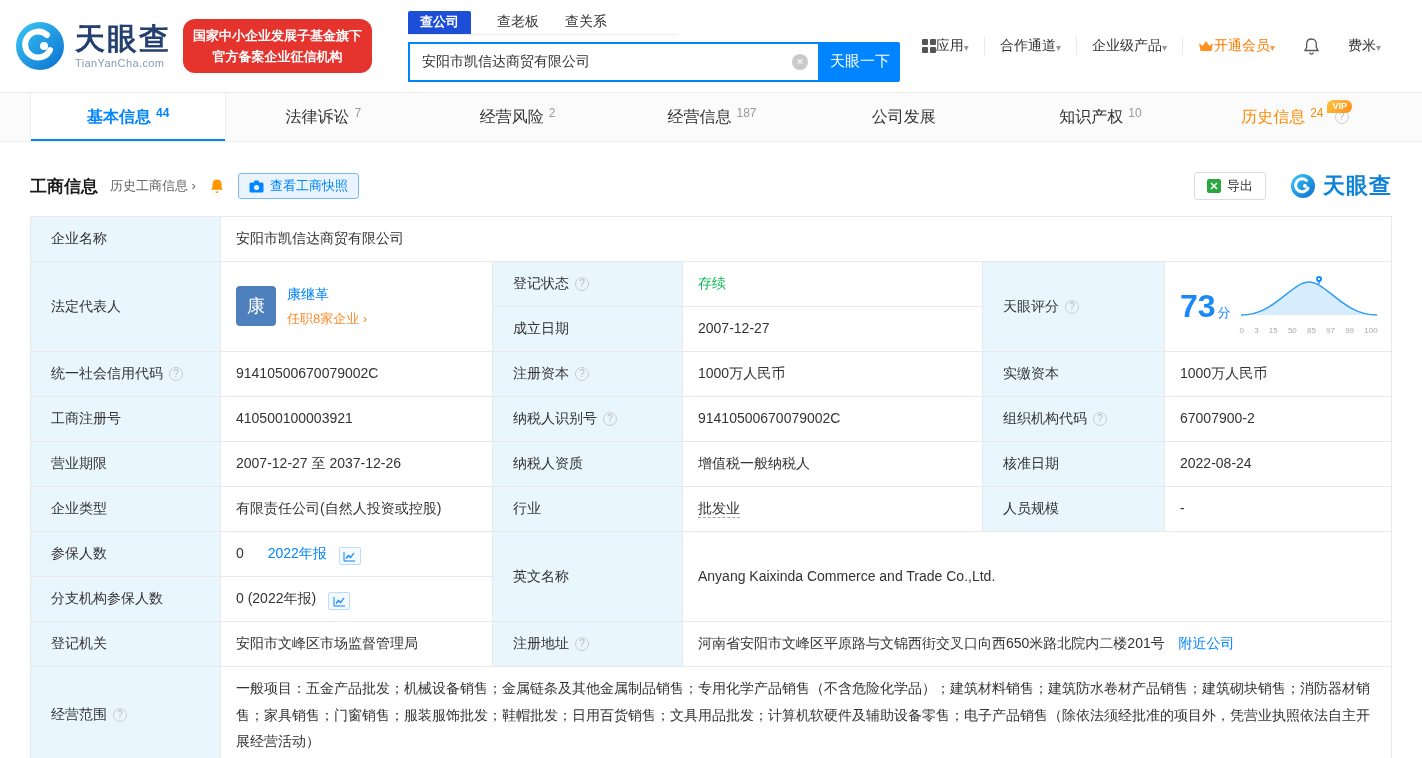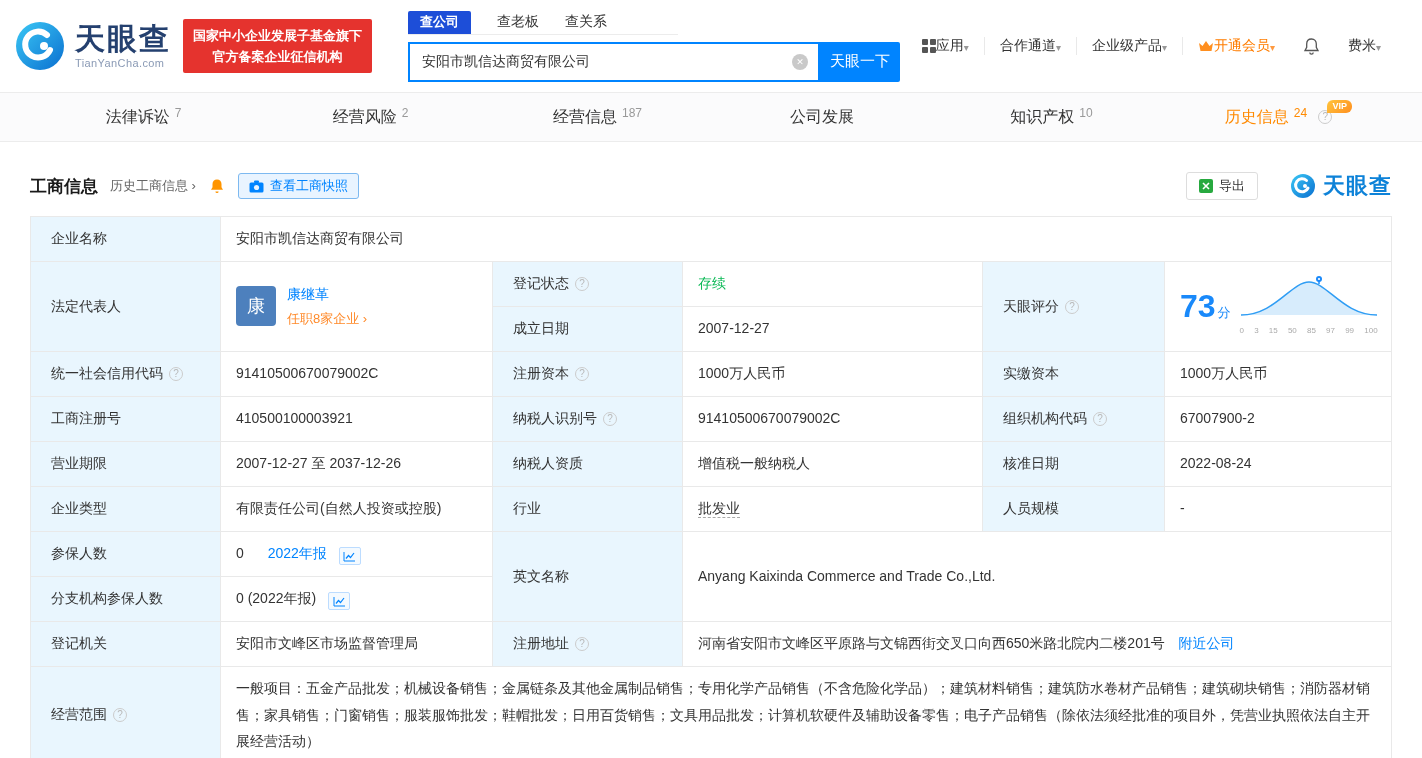--- a/index.html
+++ b/index.html
@@ -7,21 +7,21 @@
   body{font-family:"Liberation Sans","DejaVu Sans",sans-serif;color:#333}
   .page{width:1422px;height:758px;overflow:hidden;background:#fff;position:relative}
 
   
   .topbar{display:flex;align-items:center;height:92px;padding:0 26px 0 14px}
   .logo{display:flex;align-items:center;gap:9px;cursor:pointer}
   .logo-text{display:flex;flex-direction:column;line-height:1.1}
   .logo-cn{font-size:30px;font-weight:bold;color:#24406f;letter-spacing:2px}
   .logo-en{font-size:11px;color:#8a9ab5;letter-spacing:.4px;margin-top:2px}
   .red-badge{margin-left:12px;background:#e5332e;color:#fff;font-size:13px;font-weight:bold;
-             padding:6px 10px;border-radius:2px;line-height:21px;text-align:center;white-space:nowrap}
+             padding:6px 10px;border-radius:12px;line-height:21px;text-align:center;white-space:nowrap}
   .search-block{margin-left:36px}
   .search-tabs{display:flex;align-items:center;gap:26px;border-bottom:1px solid #ececec;width:270px;height:24px}
   .stab{font-size:14px;color:#333;cursor:pointer}
   .stab.active{background:#1d4ed8;color:#fff;font-size:13px;padding:2px 12px 3px;border-radius:2px 2px 0 0;font-weight:bold}
   .search-row{display:flex;margin-top:7px}
   .search-box{width:412px;height:40px;border:2px solid #0084ff;display:flex;align-items:center;background:#fff}
   .search-input{flex:1;border:none;outline:none;font-size:14px;padding:0 12px;color:#333;font-family:inherit;background:transparent}
   .clear-icon{width:16px;height:16px;border-radius:50%;background:#c9c9c9;color:#fff;font-size:9px;line-height:16px;text-align:center;margin-right:10px;cursor:pointer;flex:none}
   .clear-icon::before{content:"✕"}
   .search-btn{width:80px;height:40px;background:#0084ff;color:#fff;border:none;font-size:15px;cursor:pointer;font-family:inherit;border-radius:0 2px 2px 0}
@@ -45,21 +45,21 @@
              font-size:9px;font-weight:bold;line-height:13px;padding:0 5px;border-radius:6px 6px 6px 0}
 
   
   .content{padding:0 30px}
   .section-head{display:flex;align-items:center;margin:29px 0 15px;height:30px}
   .section-title{font-size:17px;font-weight:bold;color:#1a1a1a}
   .history-link{font-size:13px;color:#666;margin-left:12px;cursor:pointer;text-decoration:none}
   .bell-orange{margin-left:13px;display:flex;cursor:pointer}
   .snapshot-btn{margin-left:13px;display:flex;align-items:center;gap:6px;height:26px;padding:0 10px;background:#e9f4ff;
                 border:1px solid #7db9f0;border-radius:3px;color:#0084ff;font-size:13px;cursor:pointer;font-family:inherit}
-  .head-right{margin-left:auto;display:flex;align-items:center;gap:32px}
+  .head-right{margin-left:auto;display:flex;align-items:center;gap:24px}
   .export-btn{display:flex;align-items:center;gap:6px;height:28px;padding:0 12px;background:#fff;border:1px solid #ddd;
               border-radius:3px;font-size:13px;color:#333;cursor:pointer;font-family:inherit}
   .watermark{display:flex;align-items:center;gap:7px}
   .watermark-text{font-size:22px;font-weight:bold;color:#0d82d8;letter-spacing:1px}
 
   
   .info-table{width:100%;border-collapse:collapse;table-layout:fixed;font-size:14px;color:#333}
   .info-table td{border:1px solid #e9e9e9;padding:8px 15px;vertical-align:middle;height:45px;line-height:1.55;word-break:break-all}
   td.lbl{background:#e9f6fe;padding-left:20px;color:#333}
   td.val{background:#fff}
@@ -162,20 +162,24 @@
         </svg>
       </div>
       <div class="nav-item">
         <span>费米</span>
         <span class="caret"></span>
       </div>
     </nav>
   </header>
 
   <div class="tabs-bar">
+    <div class="tab active">
+      <span>基本信息</span>
+      <span class="tab-count">44</span>
+    </div>
     <div class="tab">
       <span>法律诉讼</span>
       <span class="tab-count">7</span>
     </div>
     <div class="tab">
       <span>经营风险</span>
       <span class="tab-count">2</span>
     </div>
     <div class="tab">
       <span>经营信息</span>

